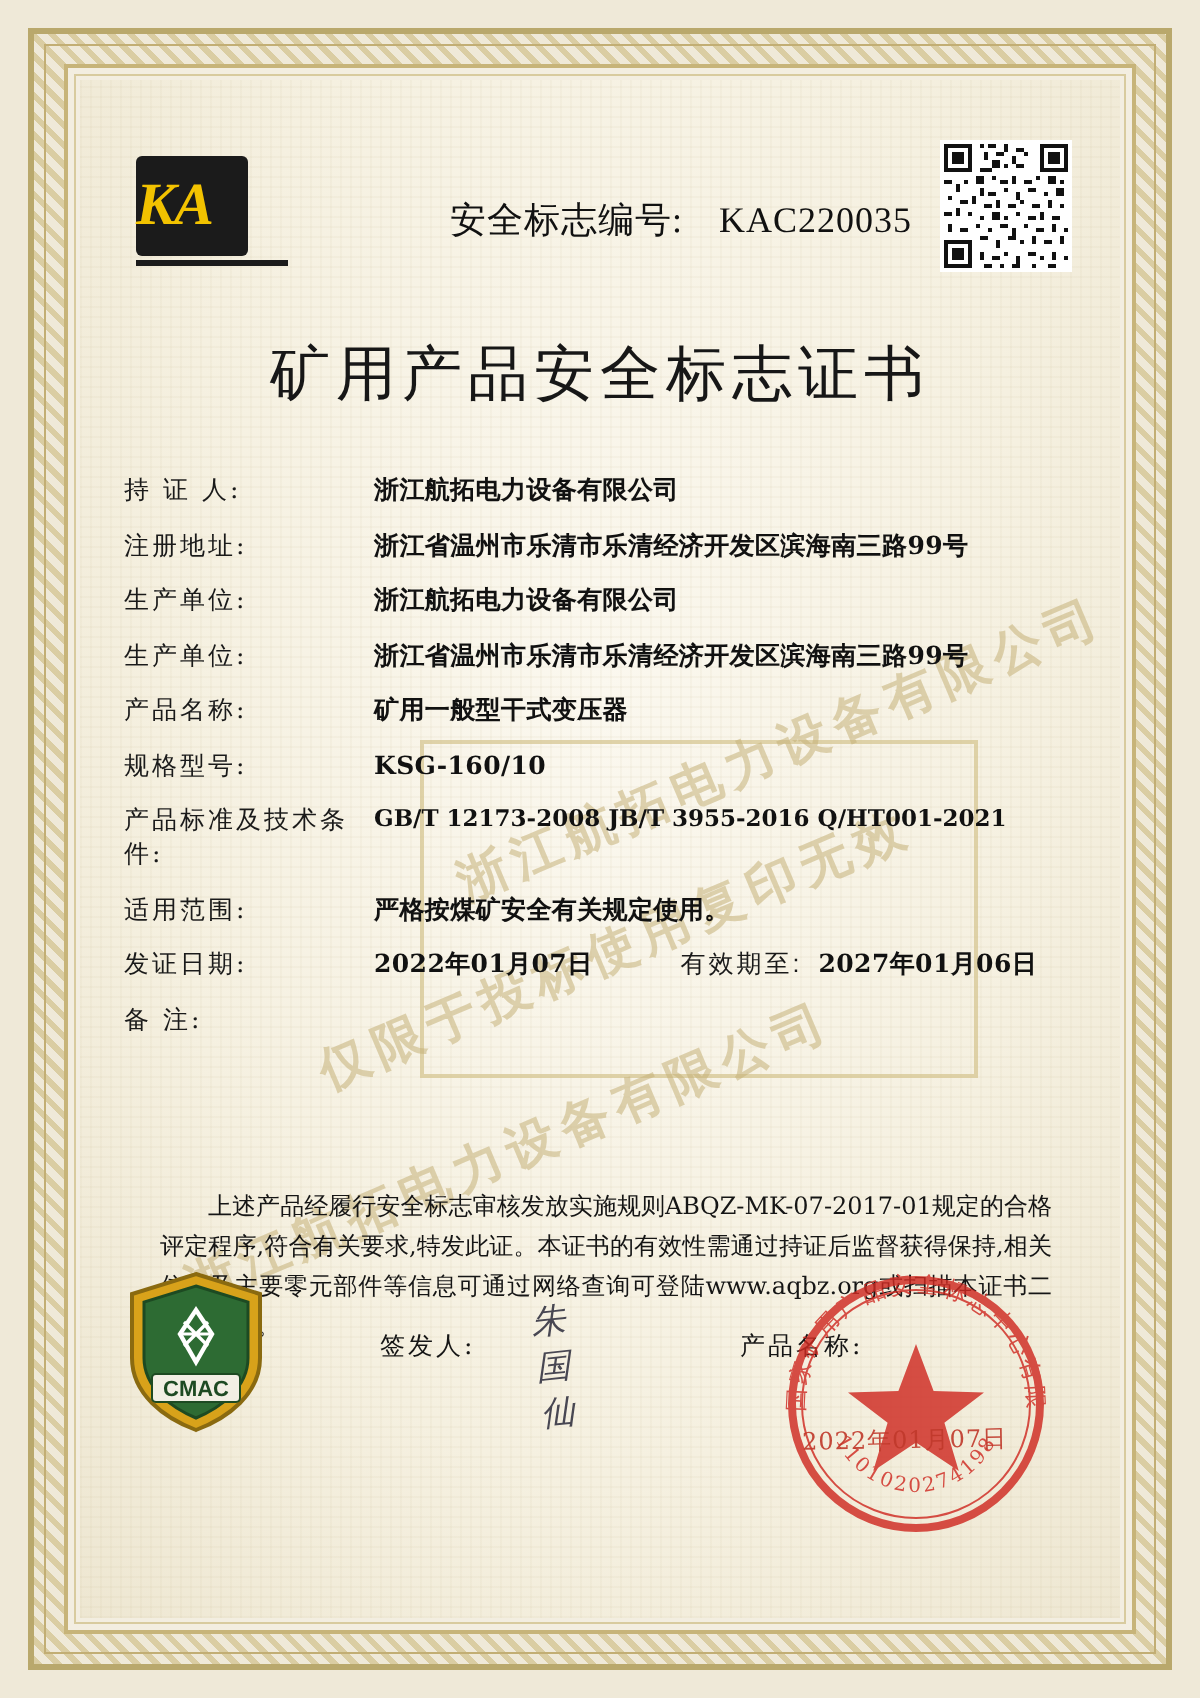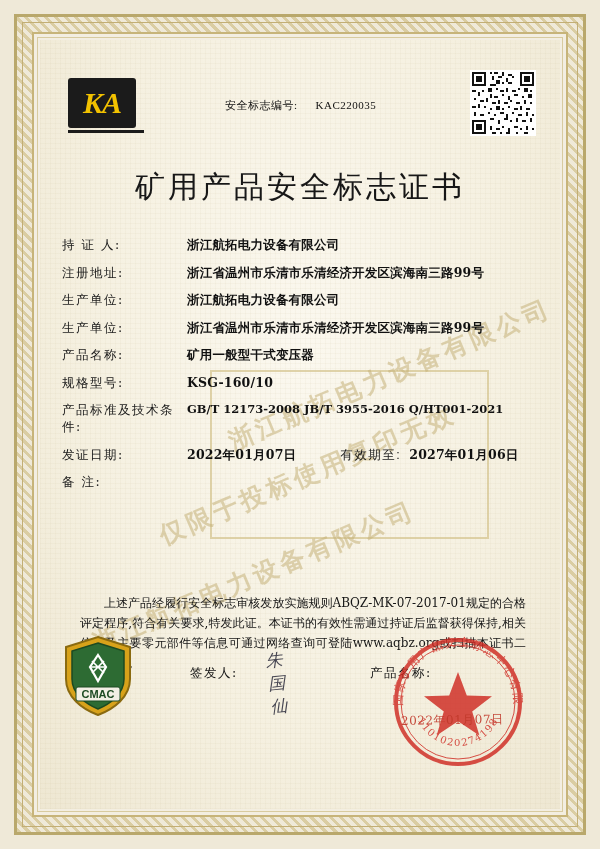--- a/index.html
+++ b/index.html
@@ -62,27 +62,26 @@
       repeating-linear-gradient(0deg, rgba(190,175,130,0.07) 0 1px, rgba(0,0,0,0) 1px 5px),
       repeating-linear-gradient(90deg, rgba(190,175,130,0.07) 0 1px, rgba(0,0,0,0) 1px 5px);
     pointer-events: none;
   }
 
   
   .logo {
     position: absolute;
     left: 28px;
     top: 38px;
-    width: 68px;
+    width: 56px;
     height: 50px;
     background: #1b1b1b;
     border-radius: 3px;
     display: flex;
     align-items: center;
-    justify-content: center;
   }
   .logo-text {
     color: #f2c200;
     font-family: "Liberation Serif", serif;
     font-weight: bold;
     font-style: italic;
     font-size: 30px;
     letter-spacing: -1px;
   }
   .logo-underline {
@@ -91,21 +90,21 @@
     top: 90px;
     width: 76px;
     height: 3px;
     background: #1b1b1b;
   }
   .cert-no {
     position: absolute;
     left: 185px;
     top: 58px;
     font-family: "Liberation Serif", serif;
-    font-size: 11px;
+    font-size: 18px;
     color: #111;
     letter-spacing: 0.5px;
   }
   .cert-no .val {
     margin-left: 18px;
     font-family: "Liberation Serif", serif;
   }
   
   .qr {
     position: absolute;
@@ -422,20 +421,24 @@
         <div class="value">矿用一般型干式变压器</div>
       </div>
       <div class="row">
         <div class="label">规格型号:</div>
         <div class="value">KSG-160/10</div>
       </div>
       <div class="row">
         <div class="label">产品标准及技术条件:</div>
         <div class="value small">GB/T 12173-2008 JB/T 3955-2016 Q/HT001-2021</div>
       </div>
+      <div class="row">
+        <div class="label">适用范围:</div>
+        <div class="value">严格按煤矿安全有关规定使用。</div>
+      </div>
       <div class="row date-row">
         <div class="label">发证日期:</div>
         <div class="value">2022年01月07日</div>
         <div class="date-mid">有效期至:</div>
         <div class="value date-mid-val">2027年01月06日</div>
       </div>
       <div class="row">
         <div class="label">备    注:</div>
         <div class="value"></div>
       </div>

